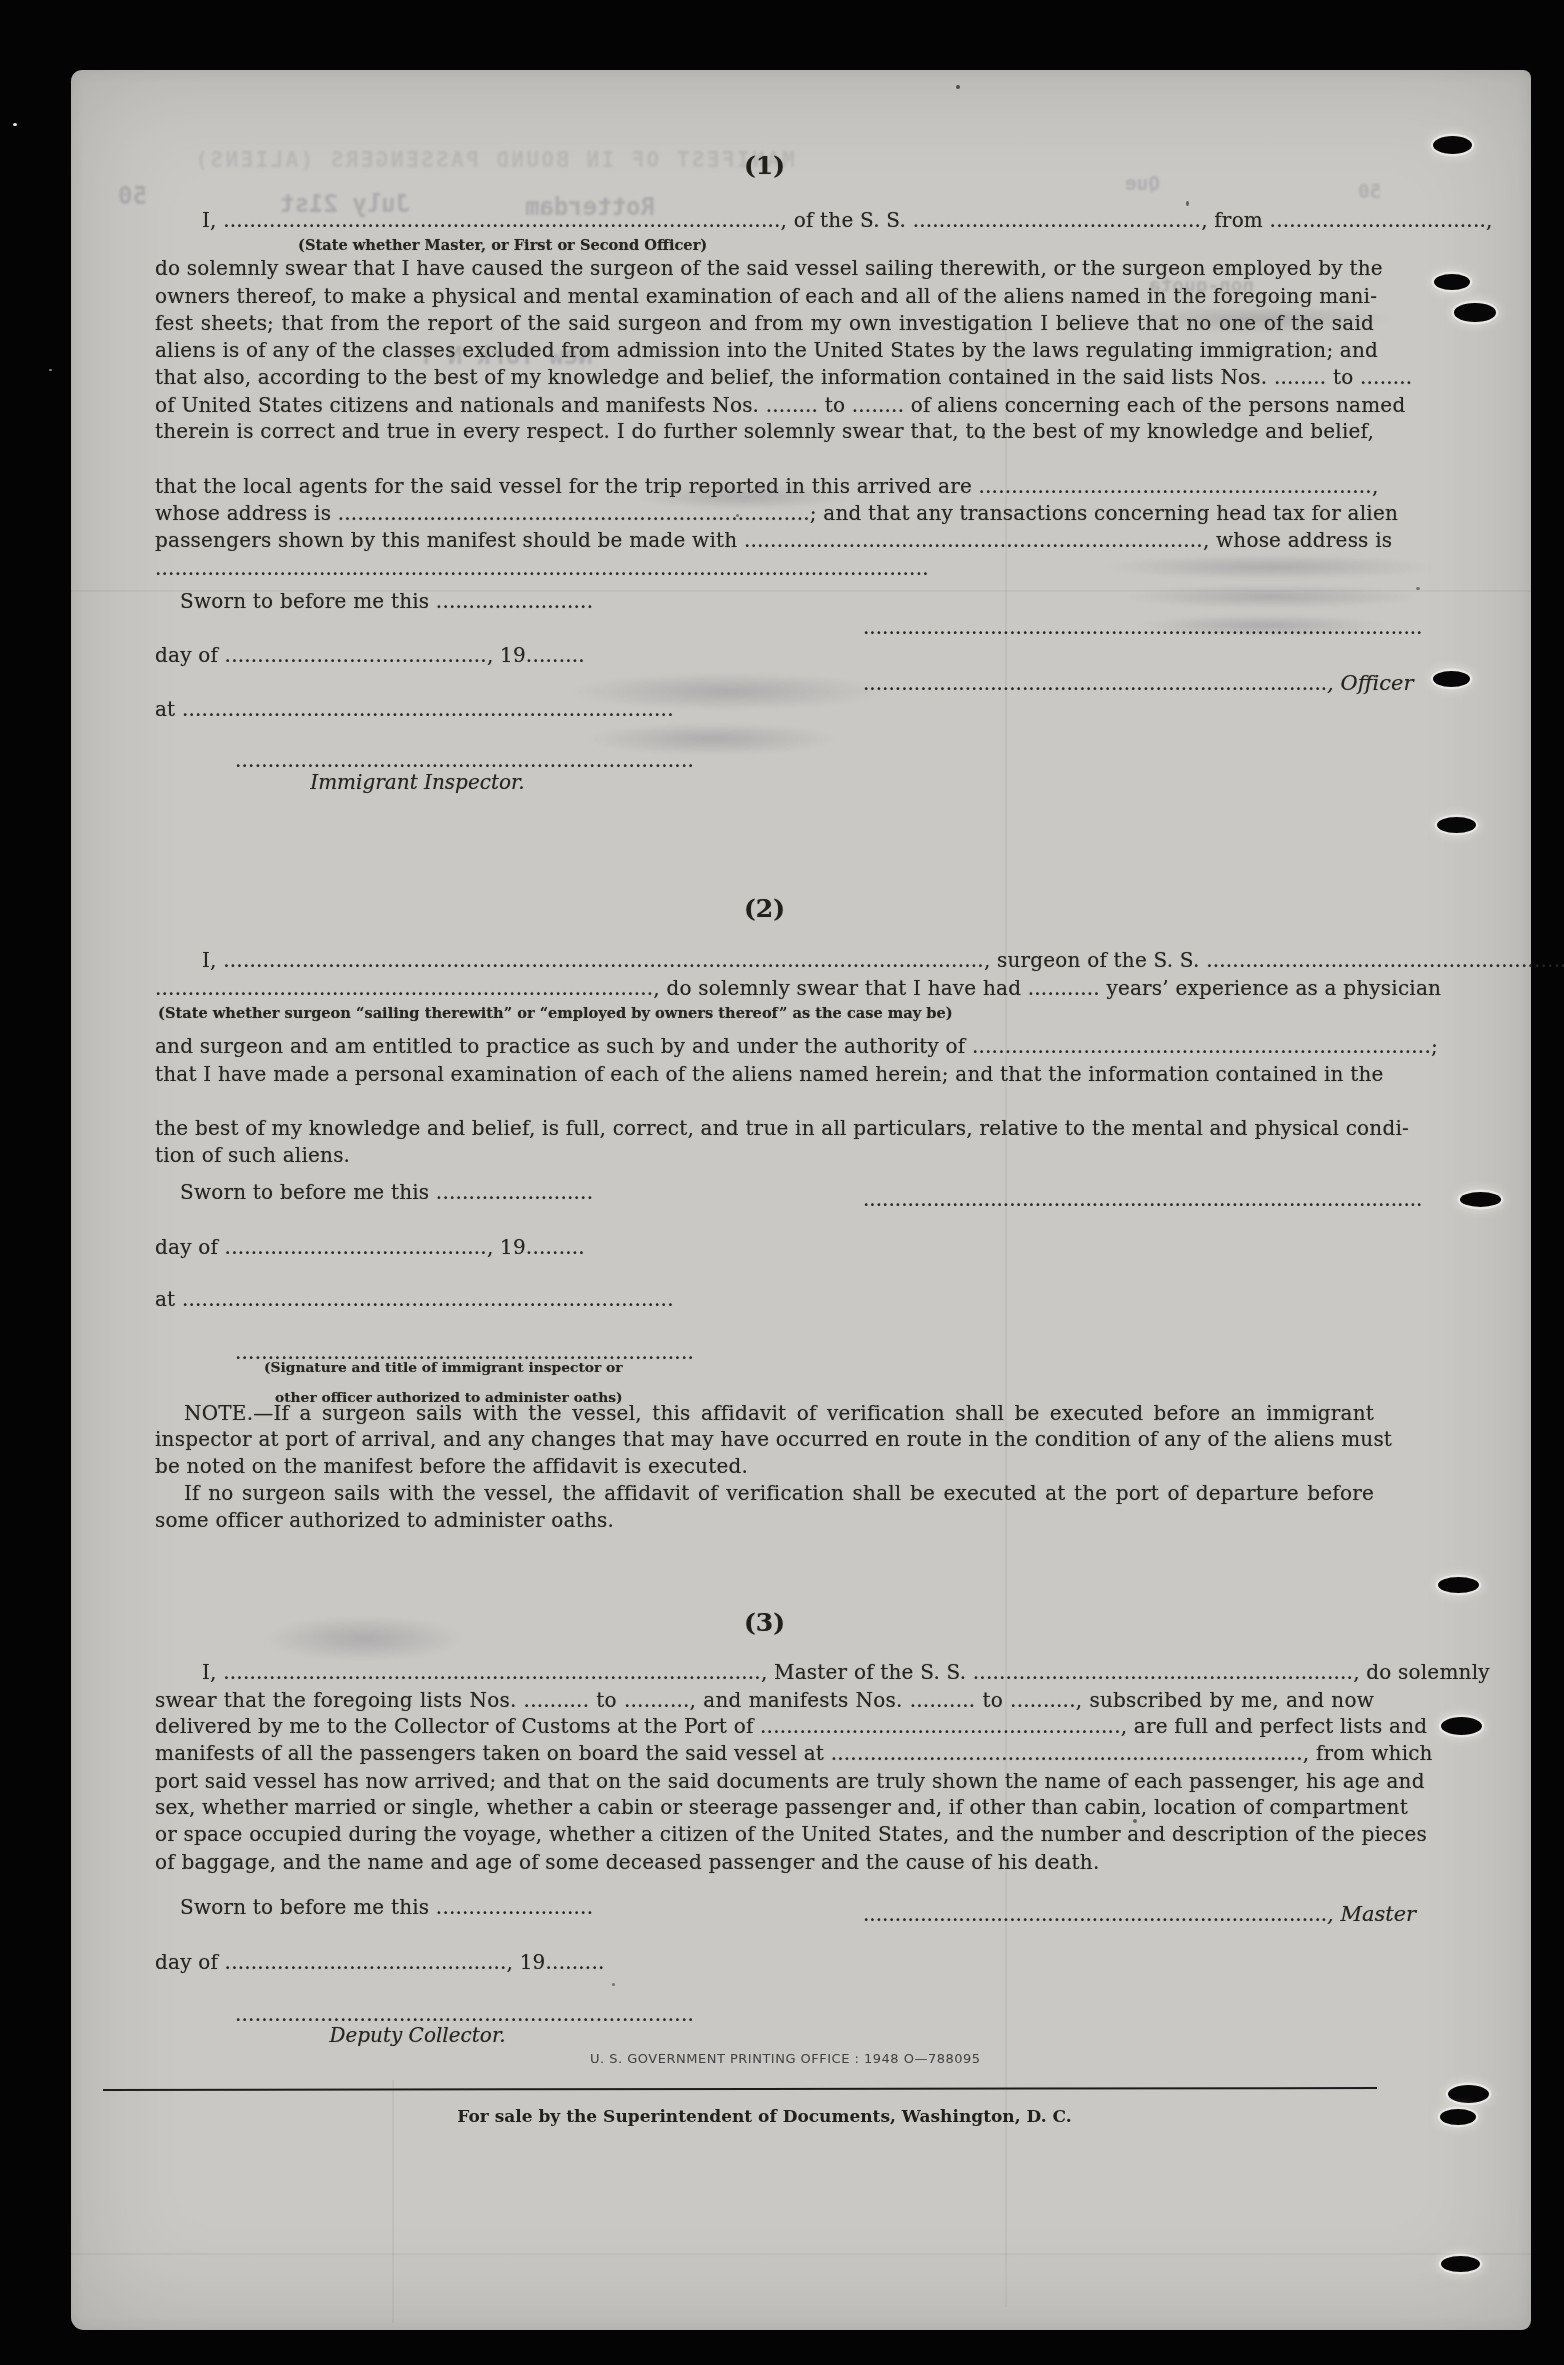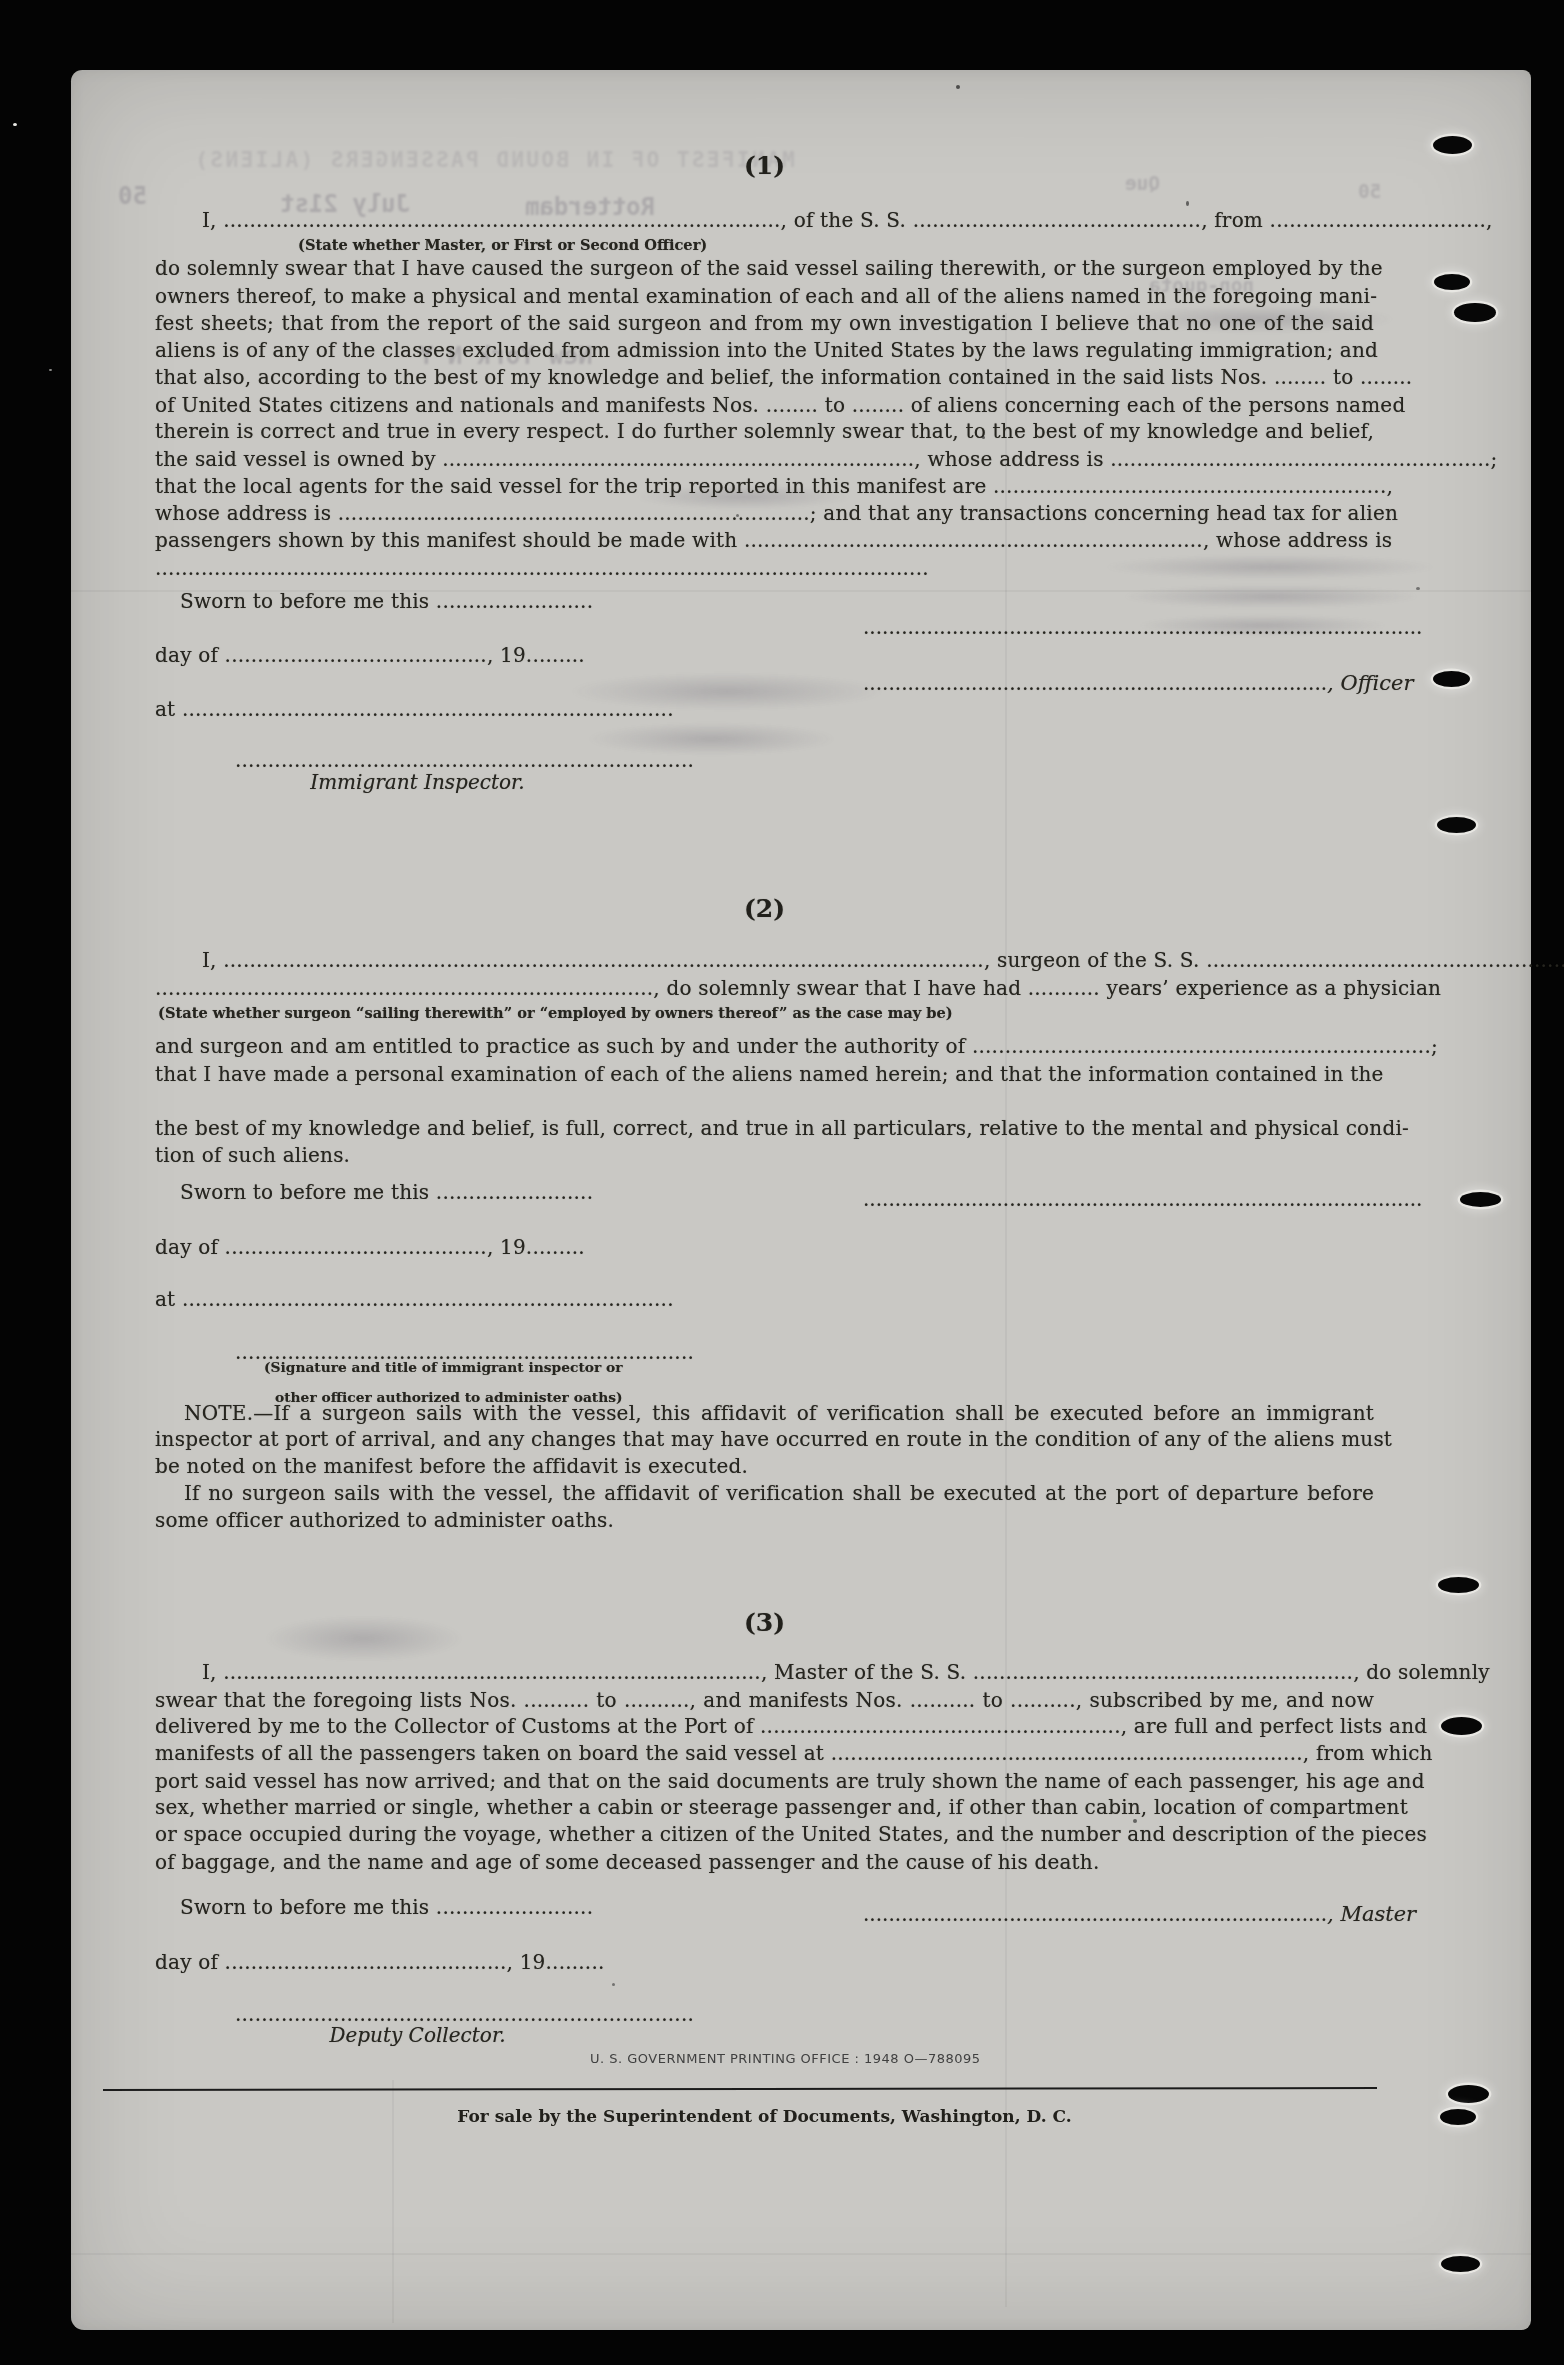--- a/index.html
+++ b/index.html
@@ -81,22 +81,21 @@
     <div class="line ind j" style="top:138px;">I, ....................................................................................., of the S. S. ............................................, from .................................,</div>
     <div class="fieldnote" style="left:227px;top:167px;">(State whether Master, or First or Second Officer)</div>
 
     <div class="line j" style="top:186px;">do solemnly swear that I have caused the surgeon of the said vessel sailing therewith, or the surgeon employed by the</div>
     <div class="line j" style="top:214px;">owners thereof, to make a physical and mental examination of each and all of the aliens named in the foregoing mani-</div>
     <div class="line j" style="top:241px;">fest sheets; that from the report of the said surgeon and from my own investigation I believe that no one of the said</div>
     <div class="line j" style="top:295px;">that also, according to the best of my knowledge and belief, the information contained in the said lists Nos. ........ to ........</div>
     <div class="line j" style="top:268px;">aliens is of any of the classes excluded from admission into the United States by the laws regulating immigration; and</div>
     <div class="line j" style="top:323px;">of United States citizens and nationals and manifests Nos. ........ to ........ of aliens concerning each of the persons named</div>
     <div class="line j" style="top:349px;">therein is correct and true in every respect.  I do further solemnly swear that, to the best of my knowledge and belief,</div>
-    <div class="line j" style="top:377px;">the said vessel is owned by ........................................................................, whose address is ..........................................................;</div>
-    <div class="line j" style="top:404px;">that the local agents for the said vessel for the trip reported in this manifest are ............................................................,</div>
+    <div class="line j" style="top:404px;">that the local agents for the said vessel for the trip reported in this arrived are ............................................................,</div>
     <div class="line j" style="top:431px;">whose address is ........................................................................; and that any transactions concerning head tax for alien</div>
     <div class="line j" style="top:458px;">passengers shown by this manifest should be made with ......................................................................, whose address is</div>
     <div class="line short" style="top:486px;">......................................................................................................................</div>
 
     <div class="line short" style="left:109px;top:519px;">Sworn to before me this ........................</div>
     <div class="rsig" style="top:545px;">........................................................................................</div>
     <div class="line short" style="top:573px;">day of ........................................, 19.........</div>
     <div class="rsig" style="top:601px;"><span>.........................................................................</span><span class="itlabel">, Officer</span></div>
     <div class="line short" style="top:627px;">at ...........................................................................</div>
     <div class="line short" style="left:164px;top:678px;">......................................................................</div>

